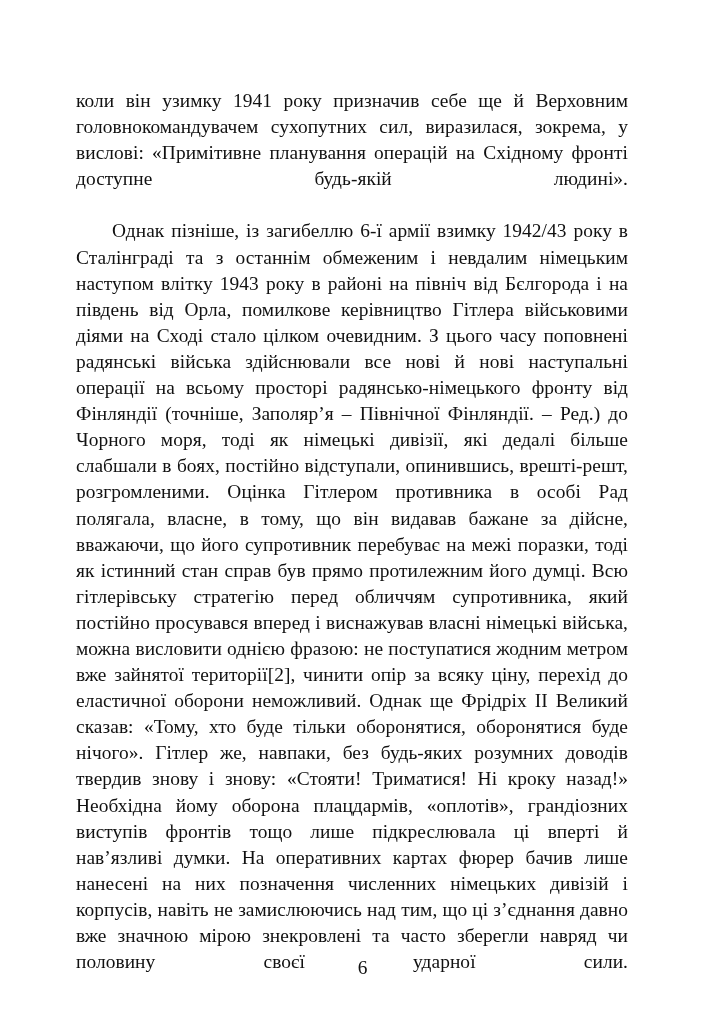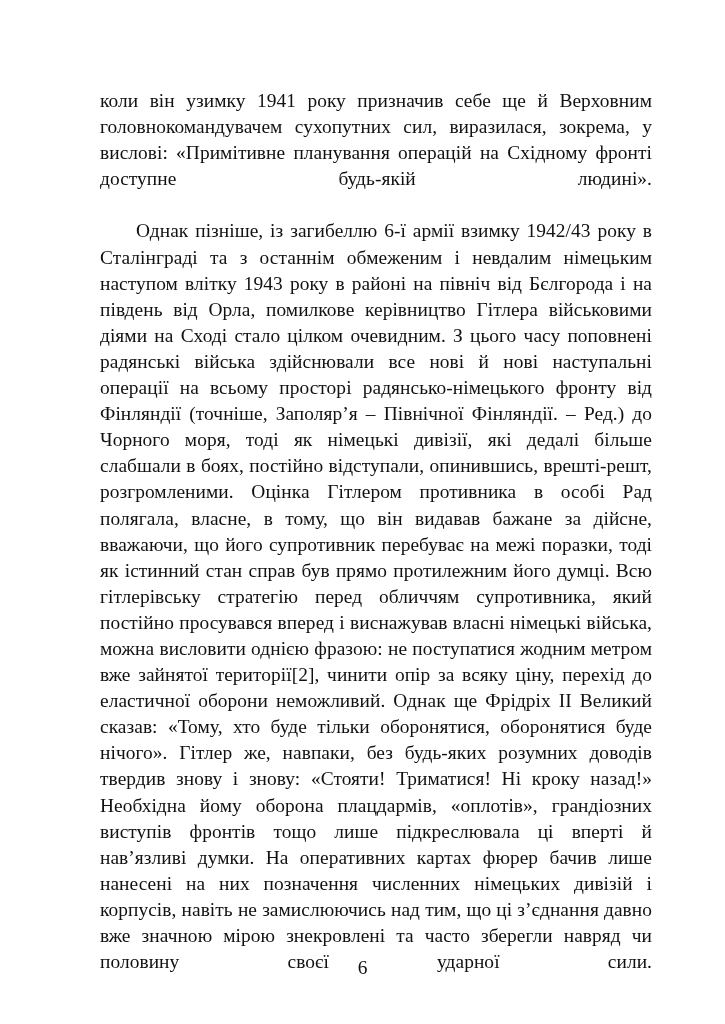--- a/index.html
+++ b/index.html
@@ -22,21 +22,21 @@
     position: absolute;
     left: 0;
     top: 0;
     width: 725px;
     height: 1024px;
     background: #ffffff;
   }
 
   .text-block {
     position: absolute;
-    left: 100px;
+    left: 76px;
     top: 88px;
     width: 552px;
   }
 
   .para {
     margin: 0;
     font-size: 19.4px;
     line-height: 26.1px;
     text-align: justify;
     text-justify: inter-word;

